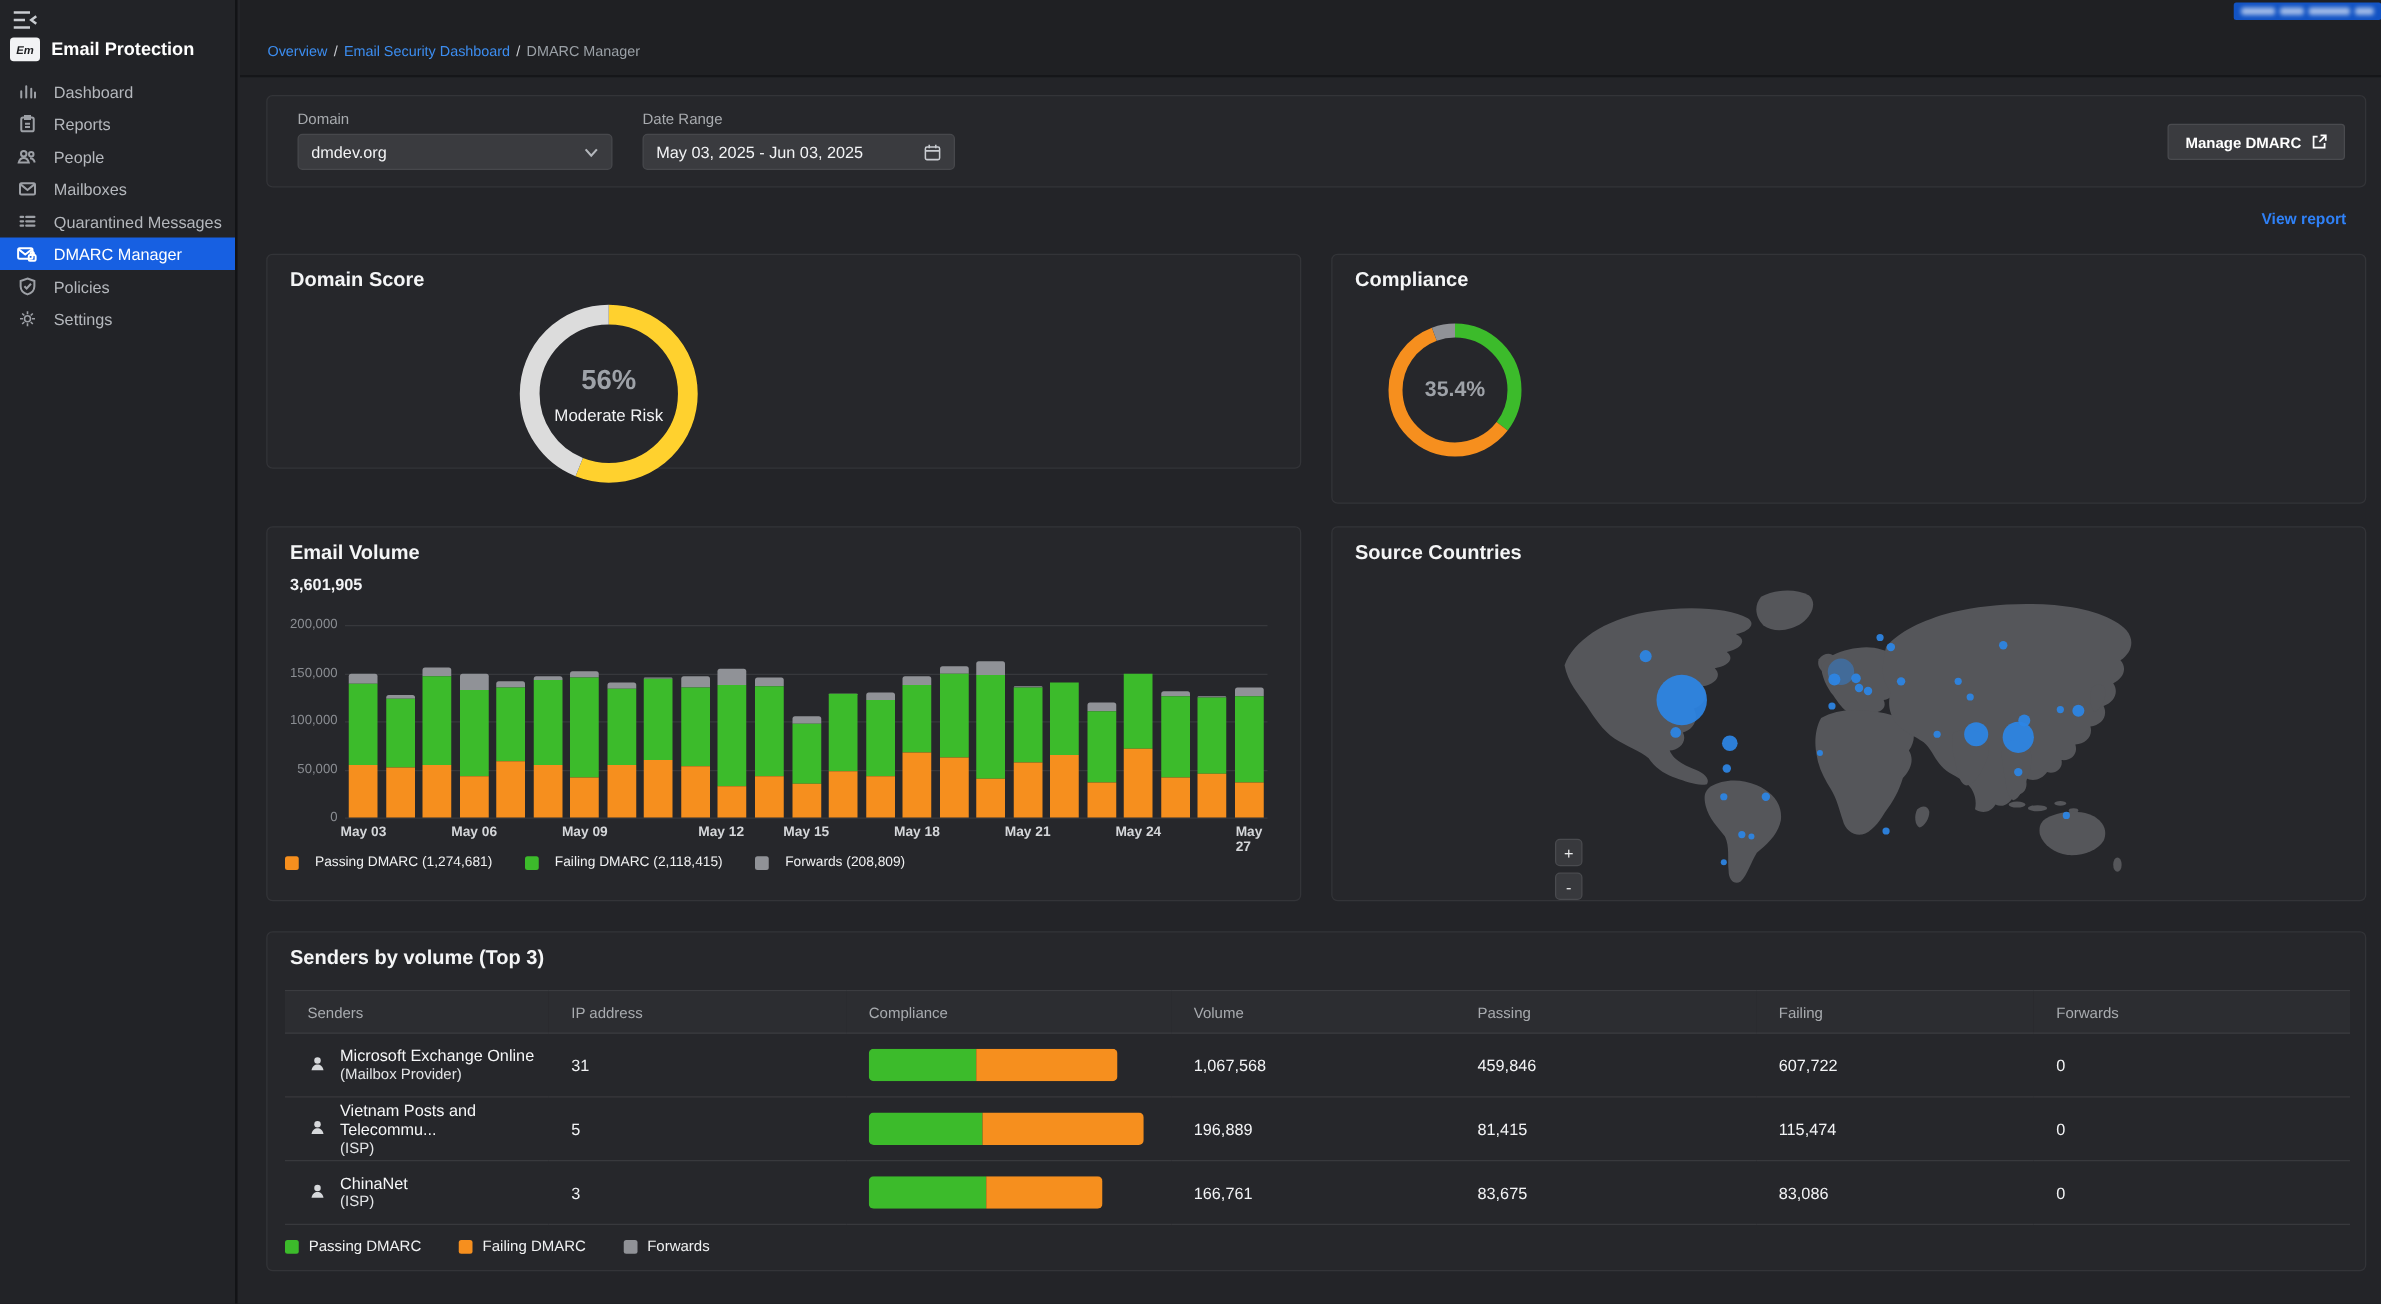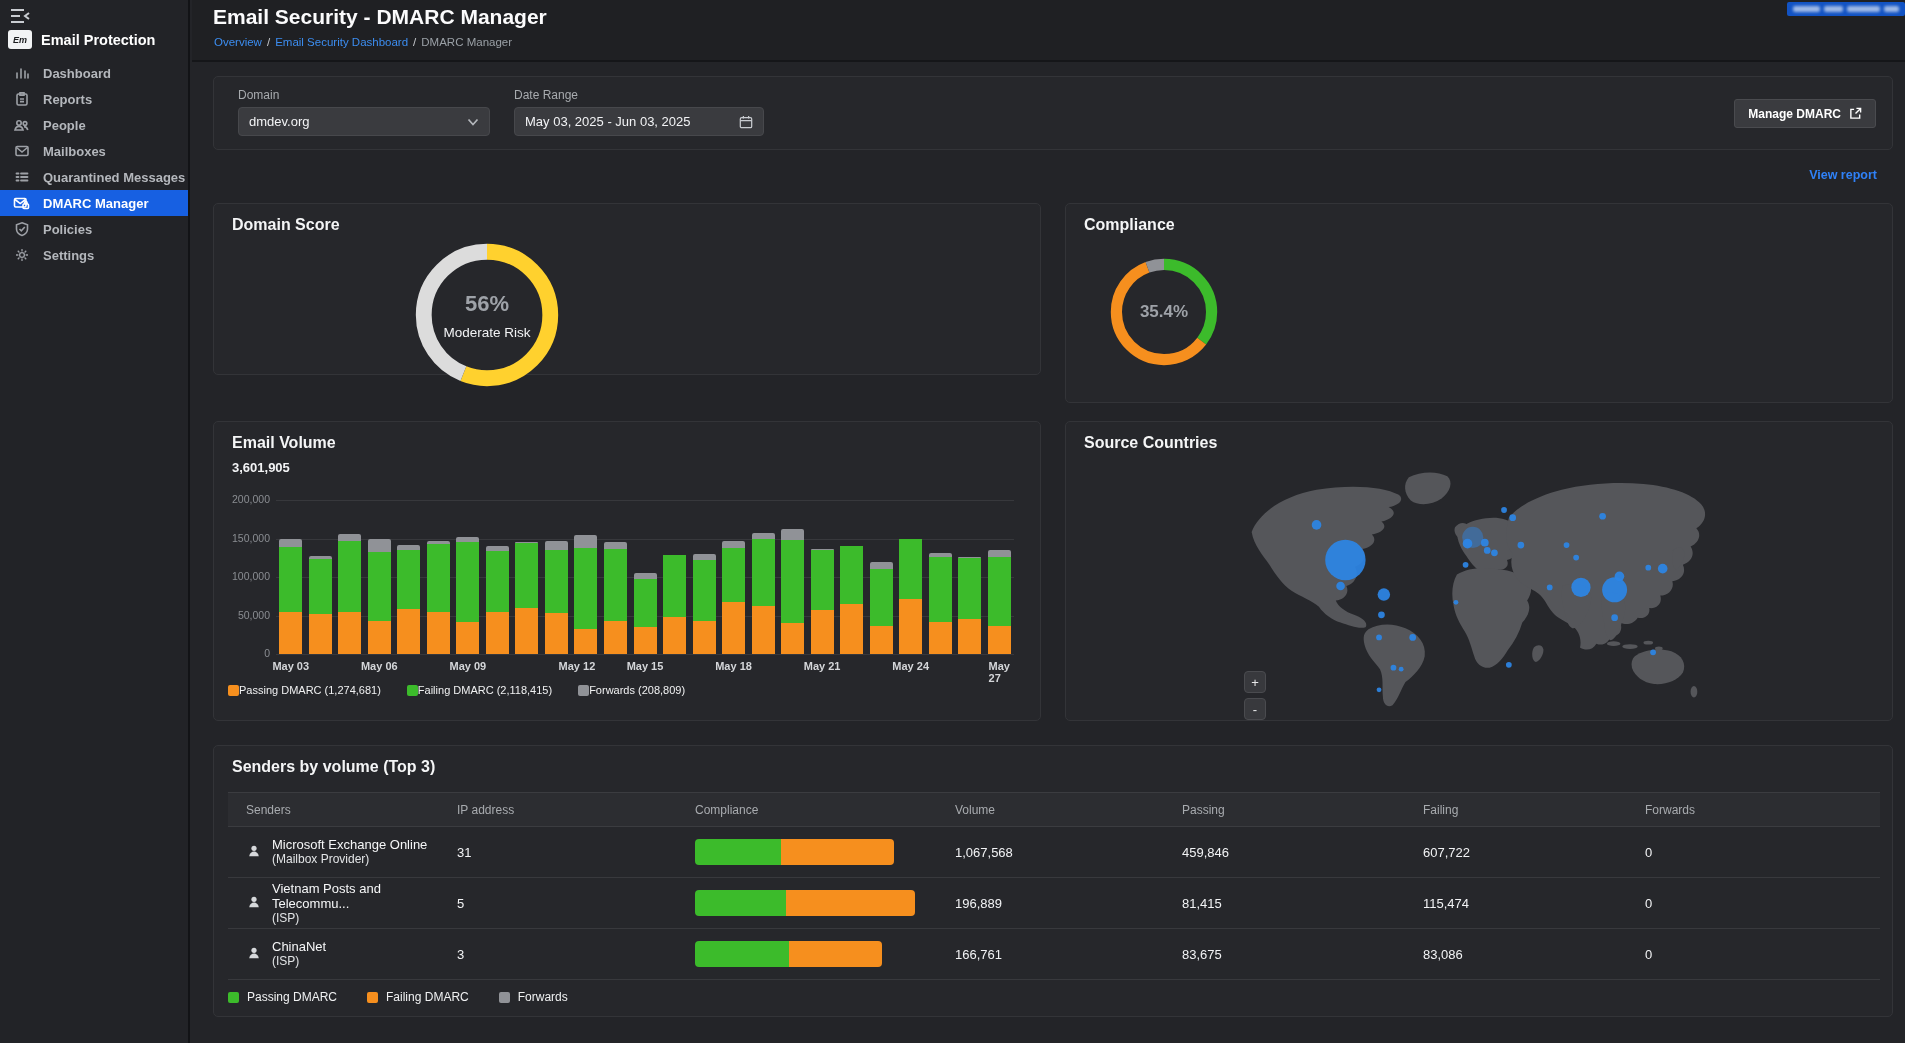--- a/index.html
+++ b/index.html
@@ -8,21 +8,21 @@
   .app { position:relative; width:1905px; height:1043px; background:#232428; }
 
   
   .sidebar { position:absolute; left:0; top:0; width:190px; height:1043px;
     background:#222327; border-right:2px solid #121316; z-index:5; }
   .collapse-btn { position:absolute; left:8px; top:6px; width:24px; height:20px; cursor:pointer; }
   .brand { position:absolute; left:8px; top:30px; display:flex; align-items:center; gap:9px; }
   .brand-logo { width:24px; height:19px; background:#f2f3f5; color:#1c1d20; border-radius:3px;
     font-size:9px; font-style:italic; font-weight:bold; display:flex; align-items:center; justify-content:center; }
   .brand-title { font-size:14.5px; font-weight:bold; color:#ffffff; }
-  .nav { position:absolute; left:0; top:60px; width:100%;font-weight:bold; }
+  .nav { position:absolute; left:0; top:60px; width:100%; }
   .nav-item { display:flex; align-items:center; gap:13px; height:26px; padding-left:13px;
     font-size:13px; color:#b4b7bc; cursor:pointer; }
   .nav-item .ni { width:17px; height:17px; display:flex; align-items:center; justify-content:center; }
   .nav-item svg { stroke:#9da0a6; fill:none; stroke-width:1.6; }
   .nav-item.active { background:#1760e2; color:#ffffff; }
   .nav-item.active svg { stroke:#ffffff; }
 
   
   .main-header { position:absolute; left:192px; top:0; width:1713px; height:62px;
     background:#1f2023; border-bottom:2px solid #151619; }
@@ -74,21 +74,21 @@
 
   .vol-total { position:absolute; left:18px; top:38px; font-size:13px; color:#f2f3f5;font-weight:bold; }
   .plot { position:absolute; left:62px; top:78px; width:738px; height:154px; }
   .gridline { position:absolute; left:0; width:100%; height:1px; background:#37383c; }
   .ytick { position:absolute; right:100%; transform:translate(-6px,-55%); font-size:10.5px; color:#8a8d92; white-space:nowrap; }
   .bar { position:absolute; bottom:0; display:flex; flex-direction:column-reverse; }
   .bar div { width:100%; }
   .bar div:last-child { border-radius:2px 2px 0 0; }
   .xlab { position:absolute; top:160px; transform:translateX(-50%); font-size:11px; font-weight:bold; color:#d4d6d9; }
   .chart-legend { position:absolute; left:14px; top:262px; display:flex; gap:26px; }
-  .chart-legend .item { display:flex; align-items:center; gap:0; font-size:11px; color:#f0f1f2; }
+  .chart-legend .item { display:flex; align-items:center; gap:13px; font-size:11px; color:#f0f1f2; }
   .sq { width:11px; height:11px; border-radius:2px; flex:none; }
 
   .map-box { position:absolute; left:36px; top:38px; width:756px; height:250px; }
   .map-box svg { width:100%; height:100%; }
   .map-zoom { position:absolute; left:178px; width:22px; height:22px; background:#38393d; border:1px solid #4a4b4f;
     border-radius:4px; color:#e8e9ea; font-size:13px; display:flex; align-items:center; justify-content:center; cursor:pointer; }
   .zoom-in { top:249px; } .zoom-out { top:276px; }
 
   .senders-table { position:absolute; left:14px; top:46px; width:1652px; border-collapse:collapse; table-layout:fixed; }
   .senders-table th { background:#2c2d31; border-top:1px solid #3b3c40; border-bottom:1px solid #3b3c40;
@@ -189,21 +189,20 @@
               <circle cx="10" cy="10" r="3" fill="none"></circle>
               <path d="M10 2.5v3M10 14.5v3M2.5 10h3M14.5 10h3M4.7 4.7l2.1 2.1M13.2 13.2l2.1 2.1M15.3 4.7l-2.1 2.1M6.8 13.2l-2.1 2.1" fill="none"></path>
             </svg>
           </span>
           <span>Settings</span>
         </div>
       </nav>
   </aside>
 
   <header class="main-header">
-    <h1 class="page-title">Email Security - DMARC Manager</h1>
     <div class="breadcrumb" id="breadcrumb"><a>Overview</a><span class="sep">/</span><a>Email Security Dashboard</a><span class="sep">/</span><span>DMARC Manager</span></div>
     <div class="badge-redacted">
       <i style="width:28px"></i>
         <i style="width:20px"></i>
         <i style="width:34px"></i>
         <i style="width:16px"></i>
     </div>
   </header>
 
   <section class="content">

